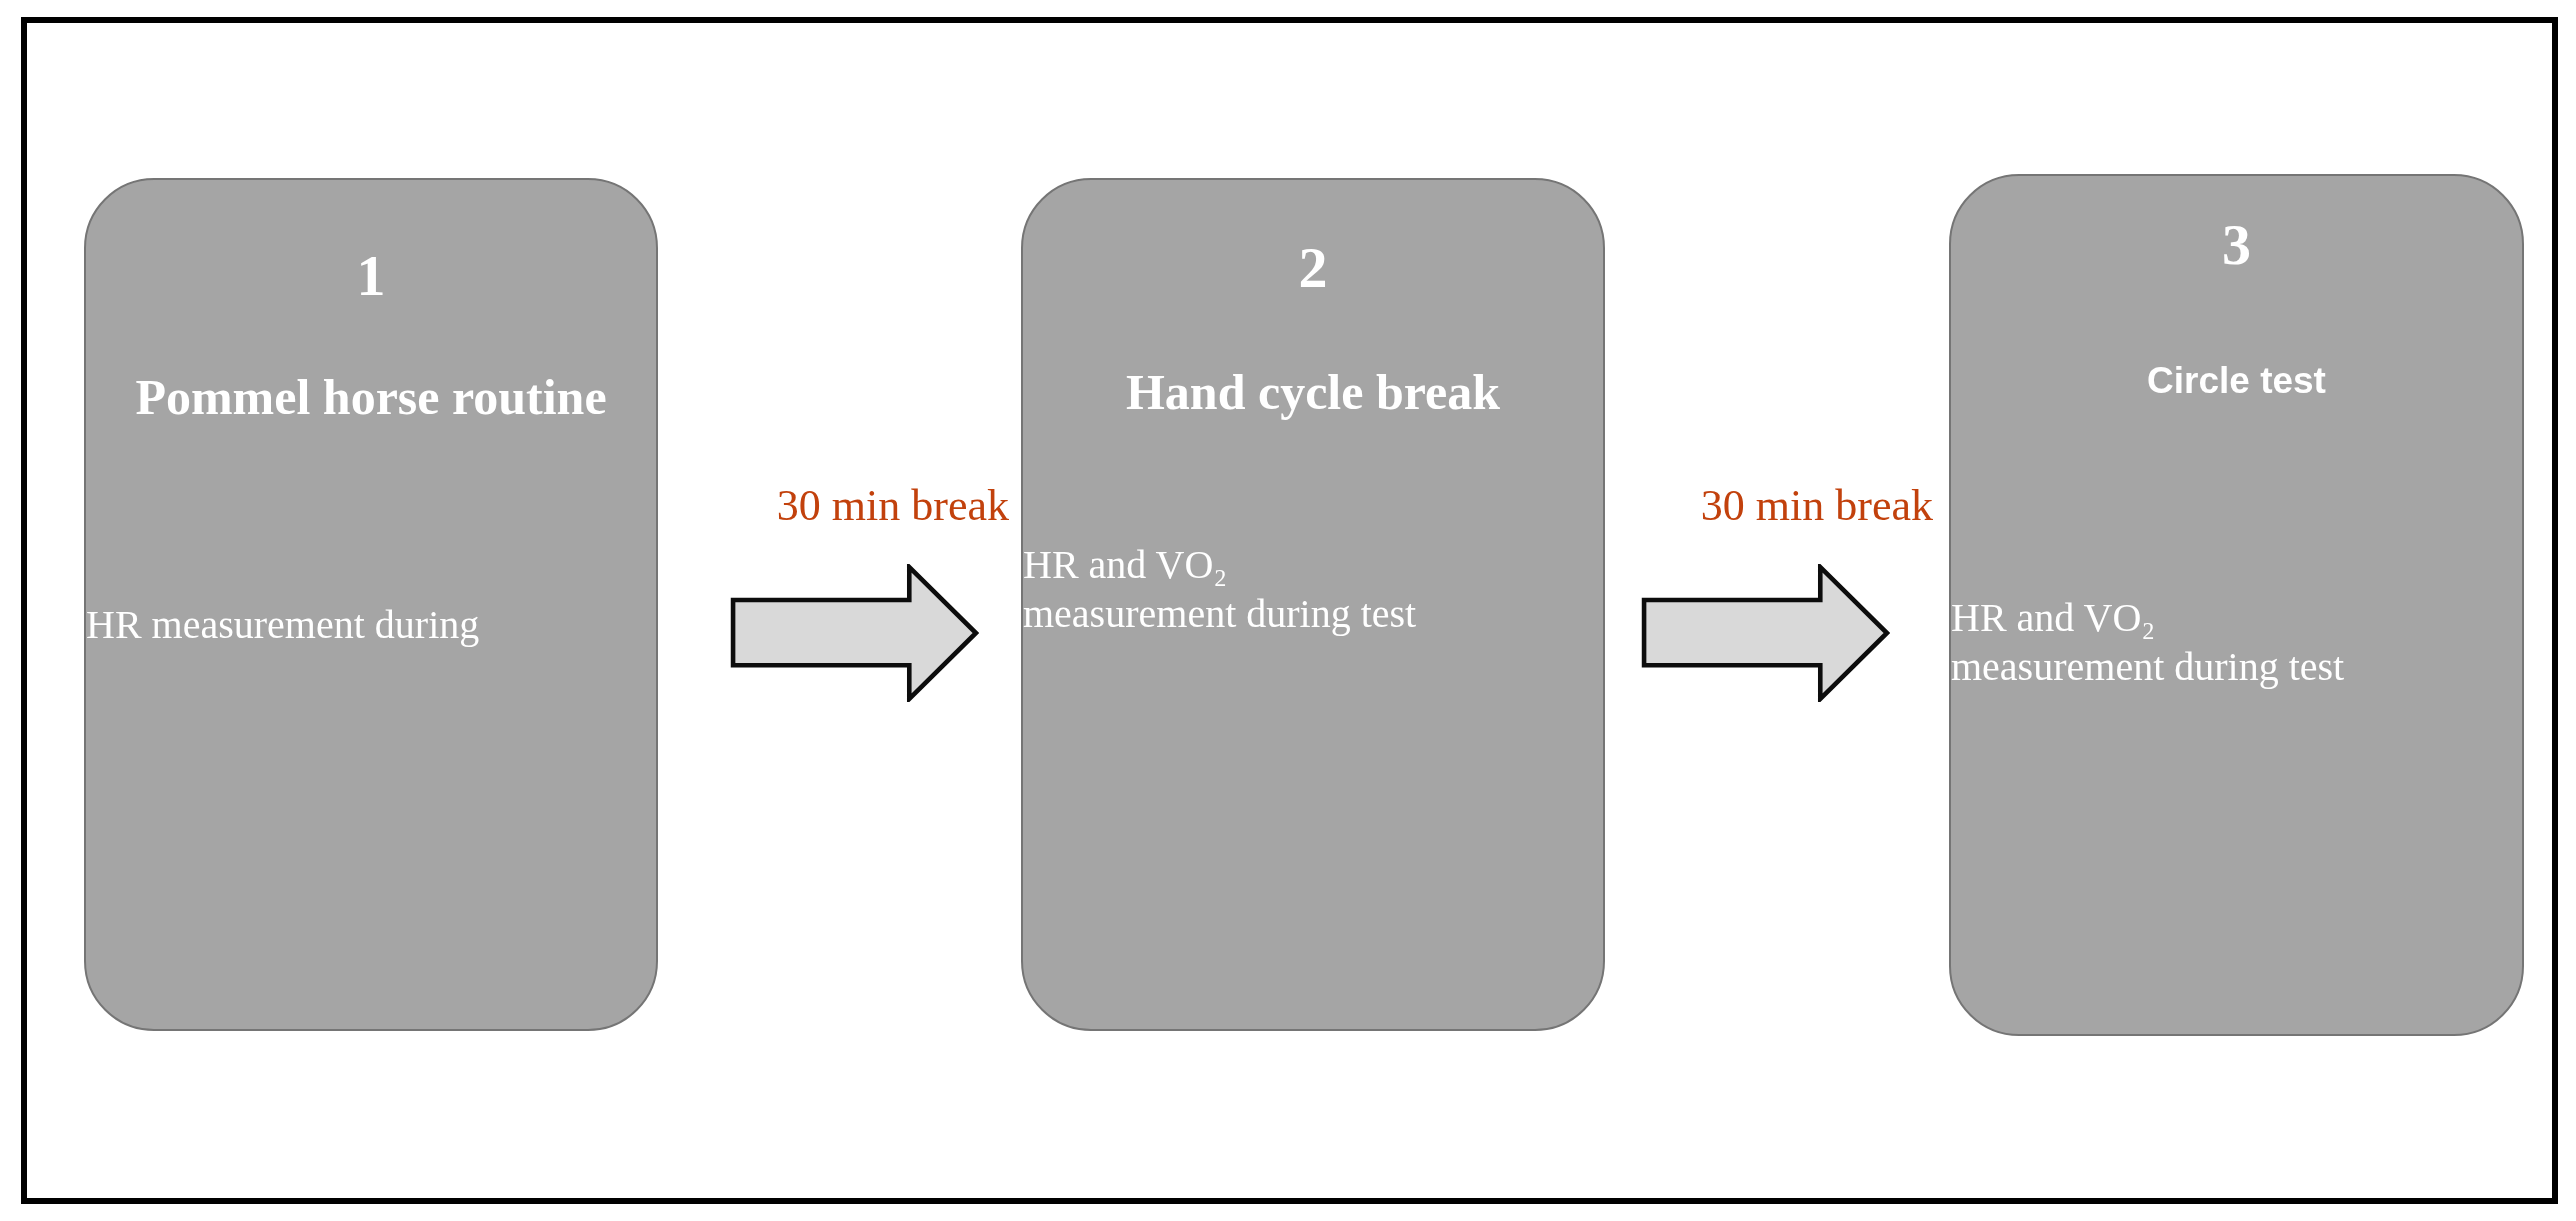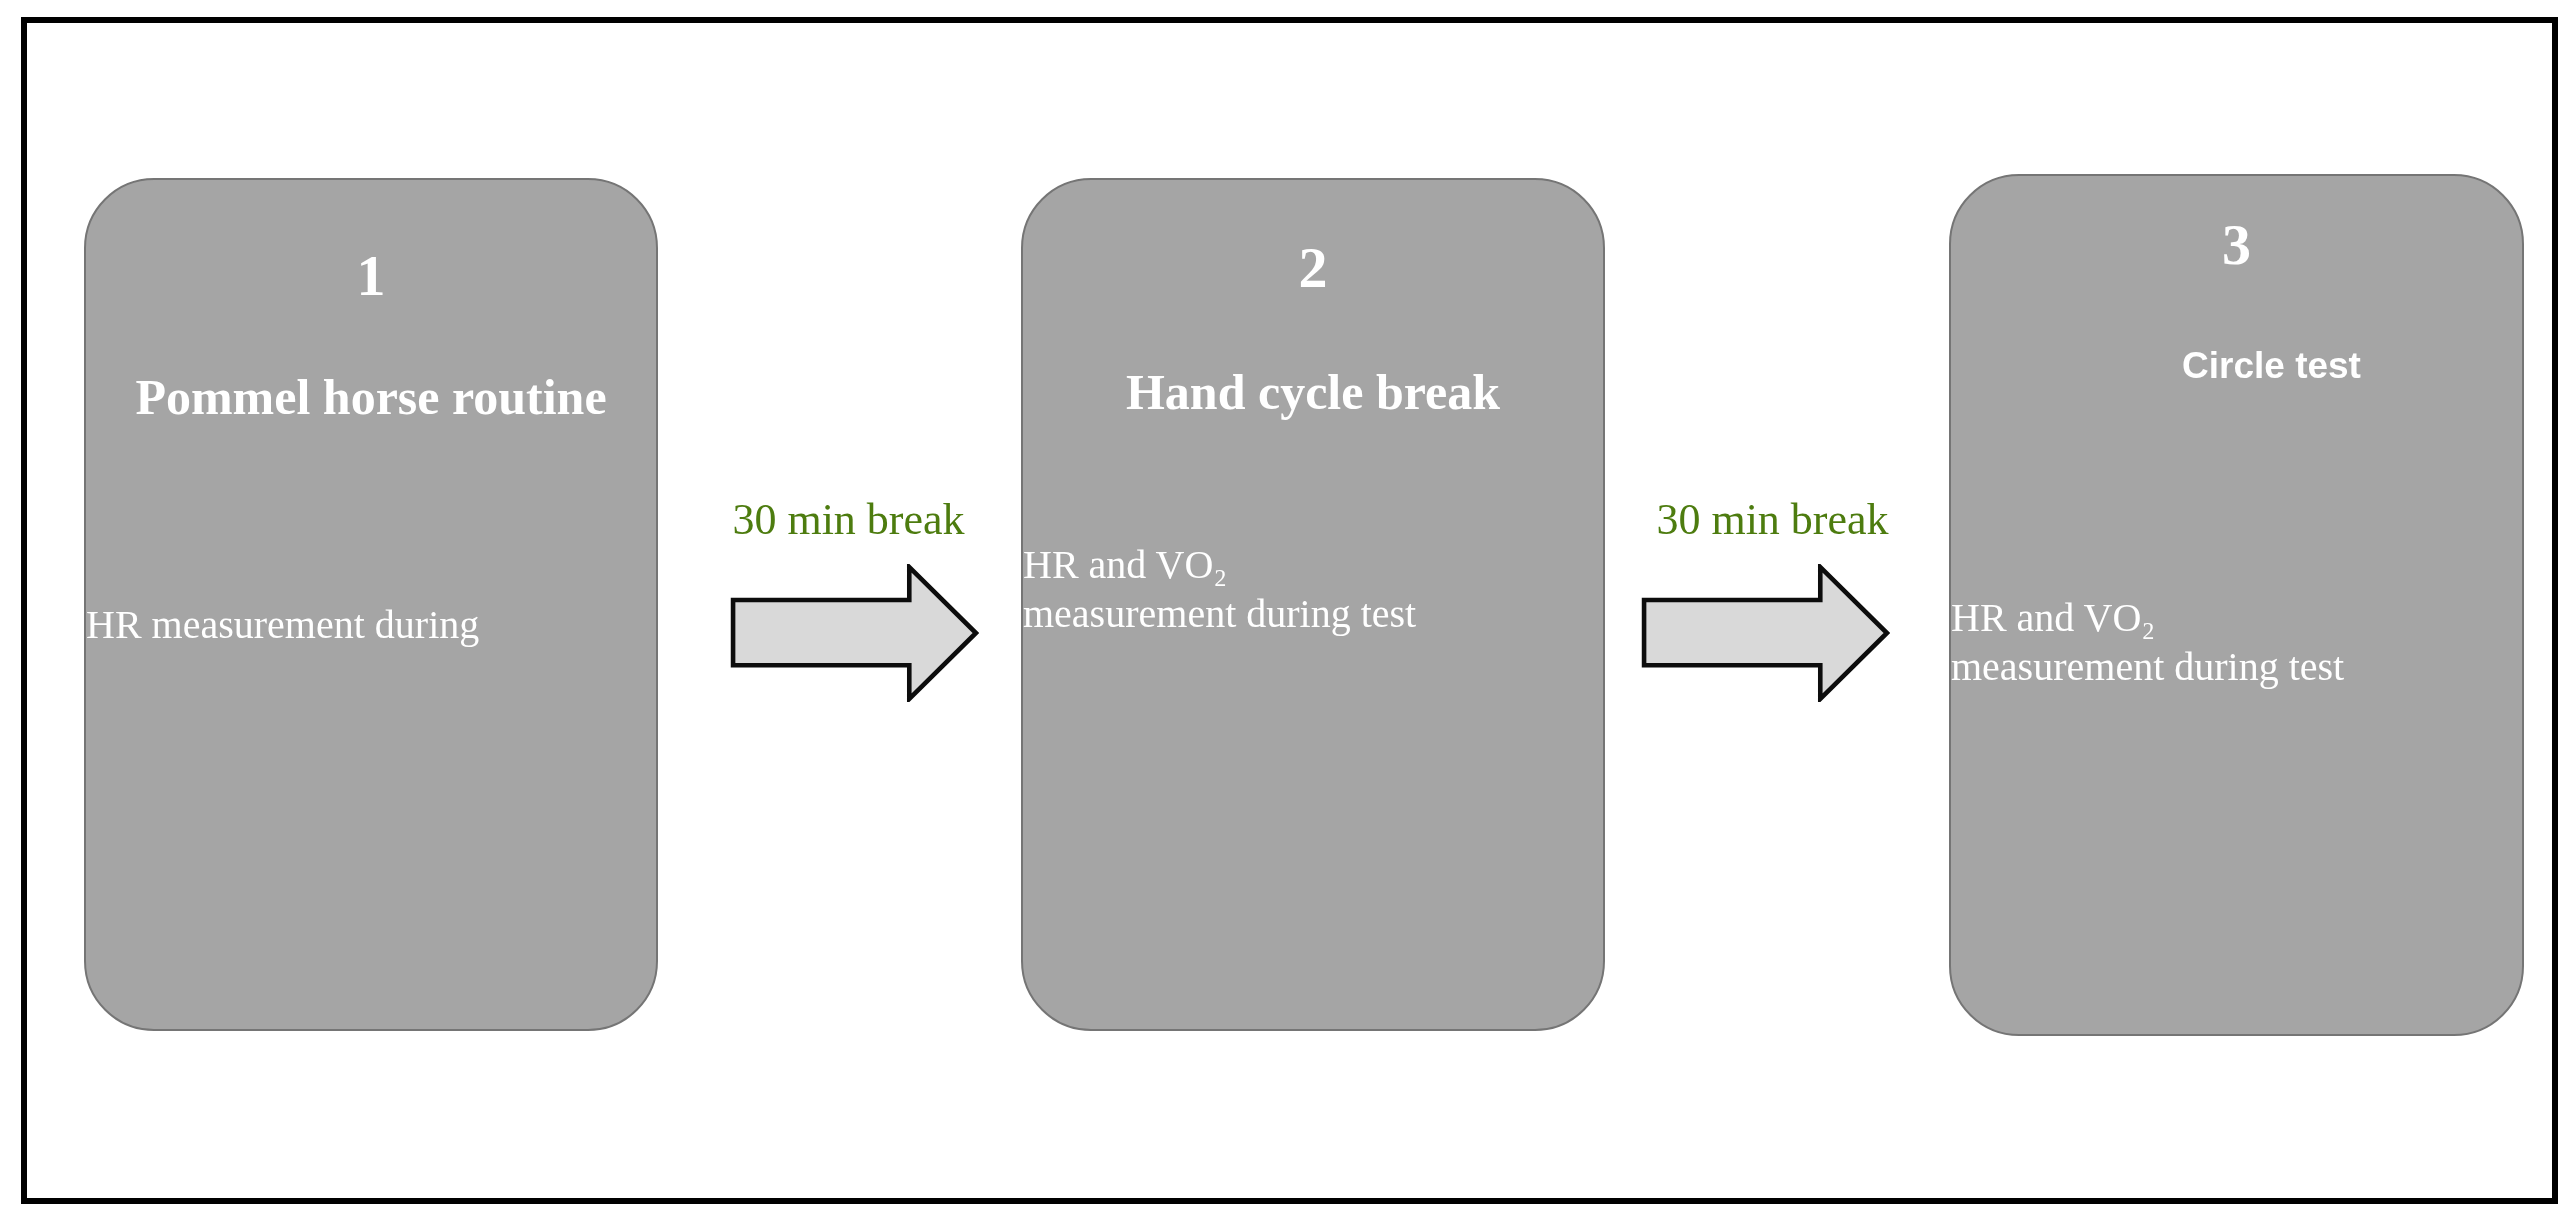--- a/index.html
+++ b/index.html
@@ -13,26 +13,26 @@
   #b2{left:1021px;top:178px;width:584px;height:853px;}
   #b3{left:1949px;top:174px;width:575px;height:862px;}
   .box .num{position:absolute;left:0;width:100%;text-align:center;
             font-weight:bold;font-size:58px;line-height:69px;}
   .box .title{position:absolute;left:0;width:100%;text-align:center;
               font-weight:bold;font-size:50px;line-height:54px;}
   .box .para{position:absolute;left:0;width:100%;text-align:left;
              font-size:40px;line-height:50px;}
   #b1 .num{top:61px;}   #b2 .num{top:53px;}   #b3 .num{top:34px;}
   #b1 .title{top:190px;} #b2 .title{top:185px;}
-  #b3 .title{top:167px;font-family:"Liberation Sans",sans-serif;font-size:37px;line-height:46px;margin-left:35px;}
+  #b3 .title{top:182px;font-family:"Liberation Sans",sans-serif;font-size:37px;line-height:46px;}
   #b1 .para.p1{top:420px;} #b1 .para.p2{top:576px;}
   #b2 .para.p1{top:360px;line-height:49px;}
   #b3 .para.p1{top:417px;line-height:49px;}
-  .break-label{position:absolute;top:493px;width:321px;text-align:center;
-               font-size:44px;line-height:54px;color:#4d7c0f;}
+  .break-label{position:absolute;top:479px;width:321px;text-align:right;
+               font-size:44px;line-height:54px;color:#c2410c;}
   #lbl1{left:688px;} #lbl2{left:1612px;}
   .flow-arrow{position:absolute;top:564px;width:249px;height:138px;}
   #arr1{left:730px;} #arr2{left:1641px;}
 </style>
 </head>
 <body>
 
 <div class="canvas">
 
   <div class="frame"></div>

